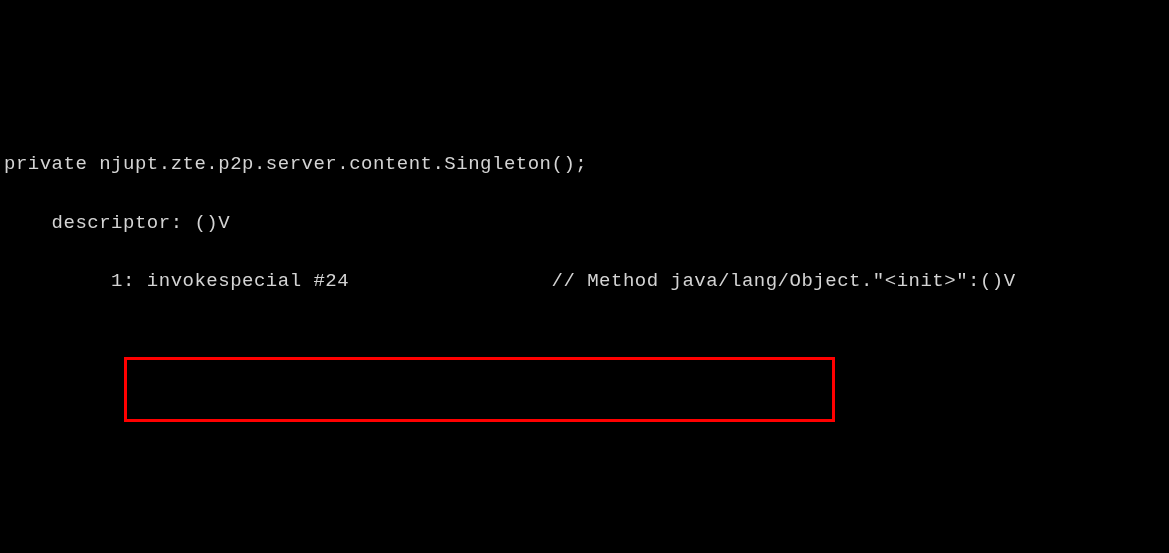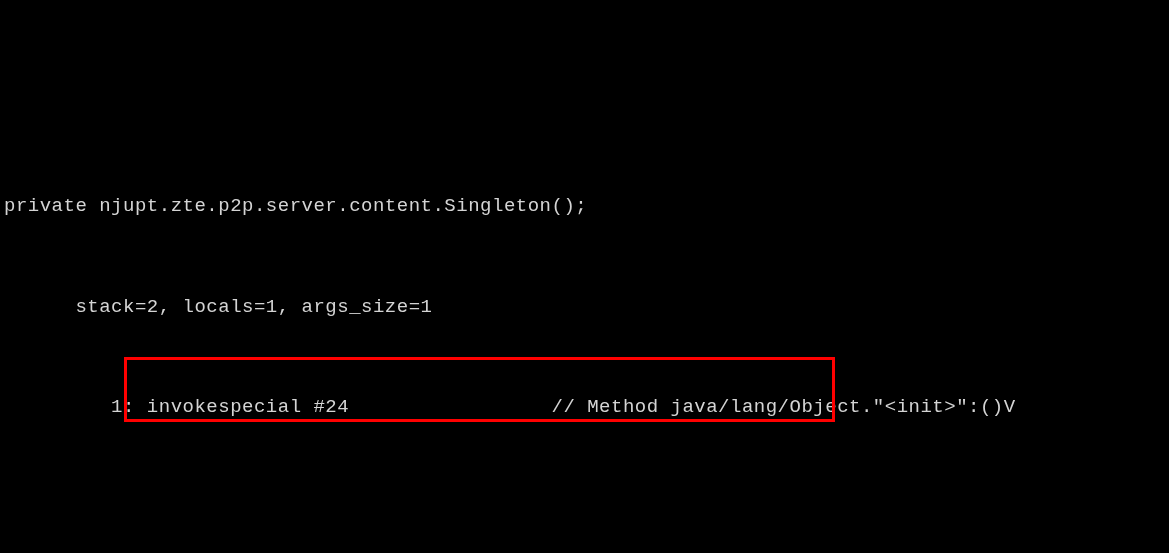--- a/index.html
+++ b/index.html
@@ -6,40 +6,40 @@
   body {
     background: #000000;
     color: #d4d4d4;
     font-family: "Courier New", Consolas, monospace;
     font-size: 19px;
     line-height: 1.54;
     padding: 4px 4px;
     letter-spacing: 0.5px;
     white-space: pre;
   }
-  .line { display: block; margin-top: 42px; }
+  .line { display: block; }
   .highlight-box {
     border: 3px solid #ff0000;
     position: absolute;
     left: 120px;
     top: 236px;
     width: 711px;
     height: 65px;
     pointer-events: none;
   }
   .container { position: relative; }
 </style>
 </head>
 <body>
 
 
 
 <div class="container">
 <span class="line">private njupt.zte.p2p.server.content.Singleton();</span>
-<span class="line">      stack=2, locals=1, args_size=1</span>
+<span class="line">    descriptor: ()V</span>
 <span class="line">         1: invokespecial #24                 // Method java/lang/Object."&lt;init&gt;":()V</span>
 
 
 
 
 
 
 
 
 

